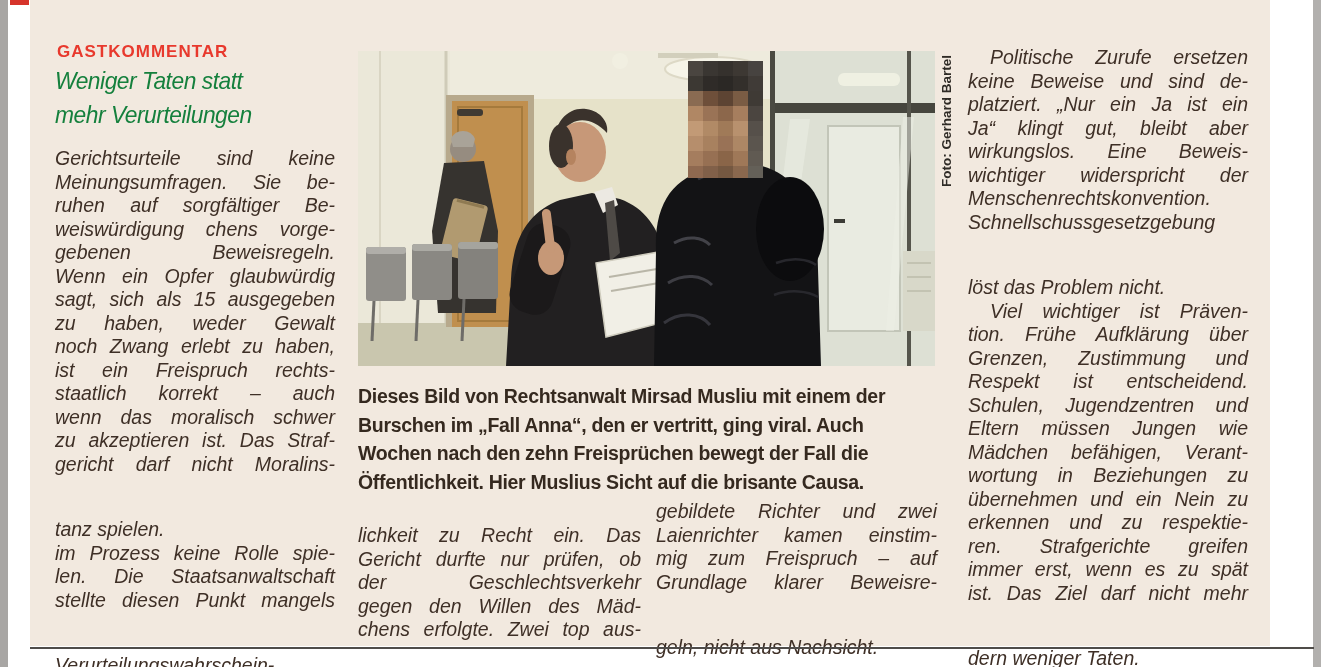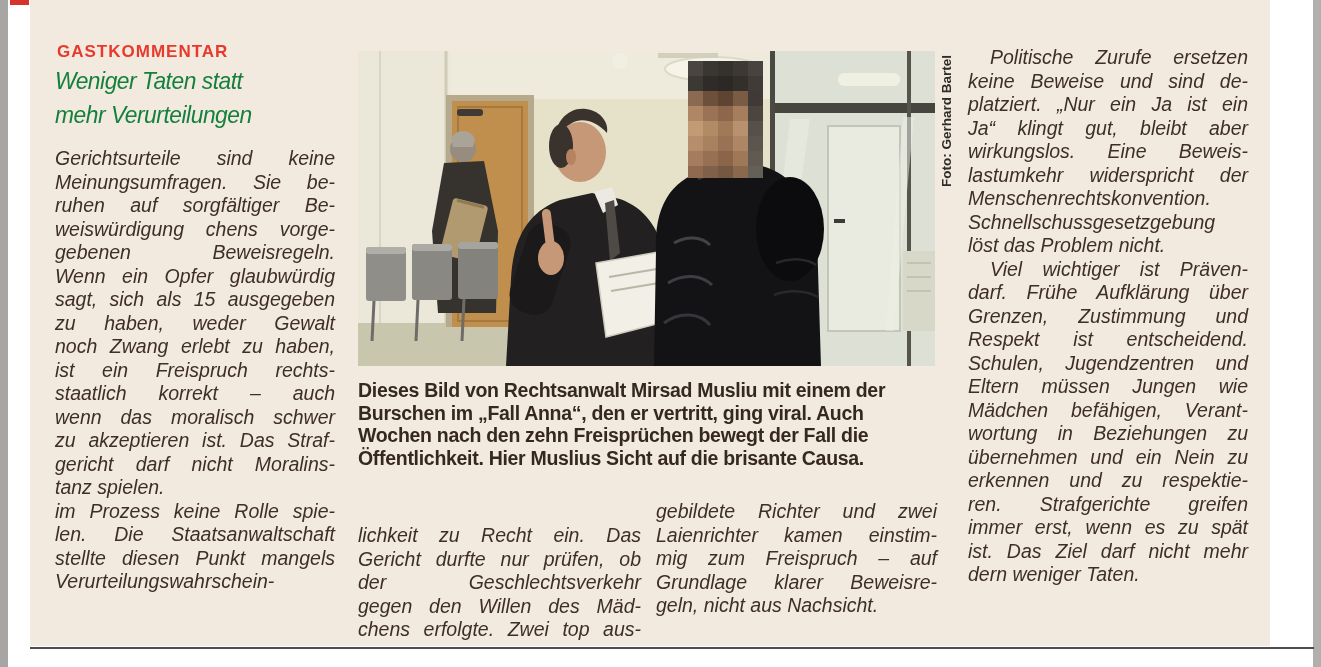--- a/index.html
+++ b/index.html
@@ -29,36 +29,36 @@
 
   .col{
     position:absolute;
     font-style:italic;font-size:19.5px;line-height:23.5px;color:#3e2f26;
   }
   .col1{left:25px;top:147px;width:280px;}
   .col2{left:328px;top:524px;width:283px;}
   .col3{left:626px;top:500px;width:281px;}
   .col4{left:938px;top:46px;width:280px;}
   .jline{text-align:justify;text-align-last:justify;text-justify:inter-word;}
-  .jline.end{text-align-last:left;}
+  .jline.end{text-align-last:left;margin-top:42px;}
   .jline.ind{text-indent:22px;}
 
   .photo{position:absolute;left:328px;top:51px;width:577px;height:315px;margin:0;}
   .photo svg{display:block;}
   .credit{
     position:absolute;left:581px;top:136px;
     transform:rotate(-90deg);transform-origin:0 0;
     white-space:nowrap;font-size:13.5px;font-weight:bold;color:#2f2b26;
   }
   .caption{
     position:absolute;left:328px;top:379px;width:585px;
     font-weight:bold;font-size:19.5px;line-height:22.5px;
     letter-spacing:-0.3px;color:#35291f;
   }
-  .capline{white-space:nowrap;text-align:left;}
+  .capline{white-space:nowrap;text-align:left;margin-top:6px;}
 </style>
 </head>
 <body>
 
 <div class="page">
   <div class="strip left"></div>
   <div class="strip right"></div>
   <div class="red-tick"></div>
 
   <div class="sheet">
@@ -256,26 +256,26 @@
         <div class="jline">mig zum Freispruch – auf</div>
         <div class="jline">Grundlage klarer Beweisre-</div>
         <div class="jline end">geln, nicht aus Nachsicht.</div>
       </div>
     <div class="col col4">
         <div class="jline ind">Politische Zurufe ersetzen</div>
         <div class="jline">keine Beweise und sind de-</div>
         <div class="jline">platziert. „Nur ein Ja ist ein</div>
         <div class="jline">Ja“ klingt gut, bleibt aber</div>
         <div class="jline">wirkungslos. Eine Beweis-</div>
-        <div class="jline">lastumkehr widerspricht der</div>
+        <div class="jline">wichtiger widerspricht der</div>
         <div class="jline">Menschenrechtskonvention.</div>
         <div class="jline">Schnellschussgesetzgebung</div>
         <div class="jline end">löst das Problem nicht.</div>
         <div class="jline ind">Viel wichtiger ist Präven-</div>
-        <div class="jline">darf. Frühe Aufklärung über</div>
+        <div class="jline">tion. Frühe Aufklärung über</div>
         <div class="jline">Grenzen, Zustimmung und</div>
         <div class="jline">Respekt ist entscheidend.</div>
         <div class="jline">Schulen, Jugendzentren und</div>
         <div class="jline">Eltern müssen Jungen wie</div>
         <div class="jline">Mädchen befähigen, Verant-</div>
         <div class="jline">wortung in Beziehungen zu</div>
         <div class="jline">übernehmen und ein Nein zu</div>
         <div class="jline">erkennen und zu respektie-</div>
         <div class="jline">ren. Strafgerichte greifen</div>
         <div class="jline">immer erst, wenn es zu spät</div>

